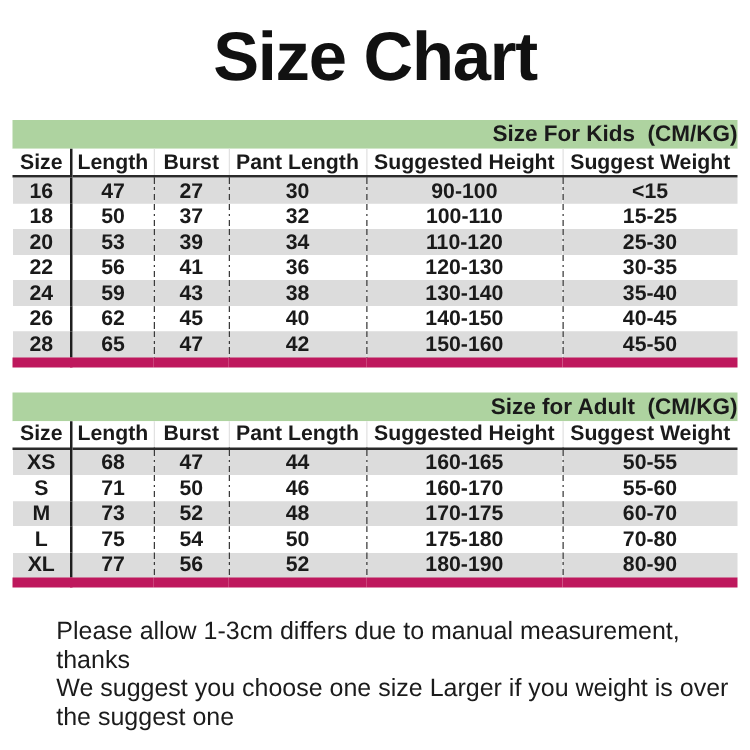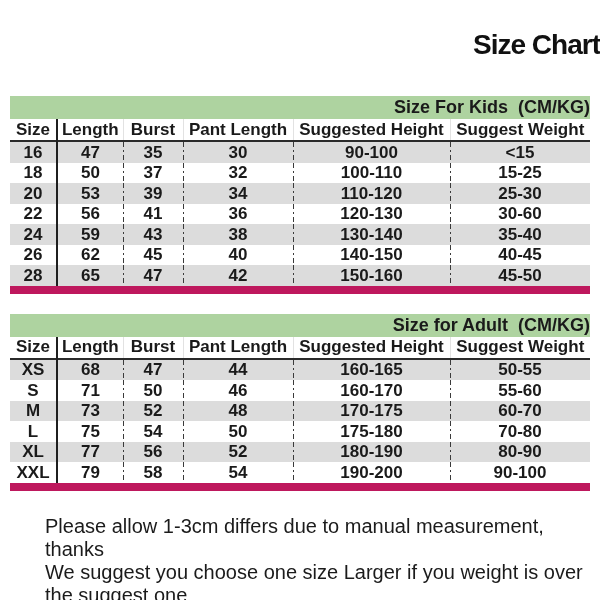--- a/index.html
+++ b/index.html
@@ -14,22 +14,22 @@
     background: #ffffff;
     font-family: "Liberation Sans", sans-serif;
     color: #1a1a1a;
     overflow: hidden;
   }
   .title {
     margin: 0;
     padding-top: 22px;
     height: 46px;
     line-height: 46px;
-    text-align: right;
-    font-size: 28px;
+    text-align: center;
+    font-size: 55px;
     font-weight: bold;
     letter-spacing: -1px;
     color: #111111;
   }
   .table-wrap {
     width: 580px;
     margin: 0 auto;
   }
   .kids-wrap { margin-top: 28px; }
   .adult-wrap { margin-top: 20px; }
@@ -128,21 +128,21 @@
             <th>Burst</th>
             <th>Pant Length</th>
             <th>Suggested Height</th>
             <th>Suggest Weight</th>
           </tr>
         </thead>
         <tbody>
           <tr>
             <td>16</td>
             <td>47</td>
-            <td>35</td>
+            <td>27</td>
             <td>30</td>
             <td>90-100</td>
             <td>&lt;15</td>
           </tr>
           <tr>
             <td>18</td>
             <td>50</td>
             <td>37</td>
             <td>32</td>
             <td>100-110</td>
@@ -155,21 +155,21 @@
             <td>34</td>
             <td>110-120</td>
             <td>25-30</td>
           </tr>
           <tr>
             <td>22</td>
             <td>56</td>
             <td>41</td>
             <td>36</td>
             <td>120-130</td>
-            <td>30-60</td>
+            <td>30-35</td>
           </tr>
           <tr>
             <td>24</td>
             <td>59</td>
             <td>43</td>
             <td>38</td>
             <td>130-140</td>
             <td>35-40</td>
           </tr>
           <tr>
@@ -247,28 +247,20 @@
             <td>70-80</td>
           </tr>
           <tr>
             <td>XL</td>
             <td>77</td>
             <td>56</td>
             <td>52</td>
             <td>180-190</td>
             <td>80-90</td>
           </tr>
-          <tr>
-            <td>XXL</td>
-            <td>79</td>
-            <td>58</td>
-            <td>54</td>
-            <td>190-200</td>
-            <td>90-100</td>
-          </tr>
         </tbody>
       </table>
   </section>
 
   <div class="notes">
     <p>Please allow 1-3cm differs due to manual measurement, thanks</p>
     <p>We suggest you choose one size Larger if you weight is over the suggest one</p>
   </div>
 
 </div>

